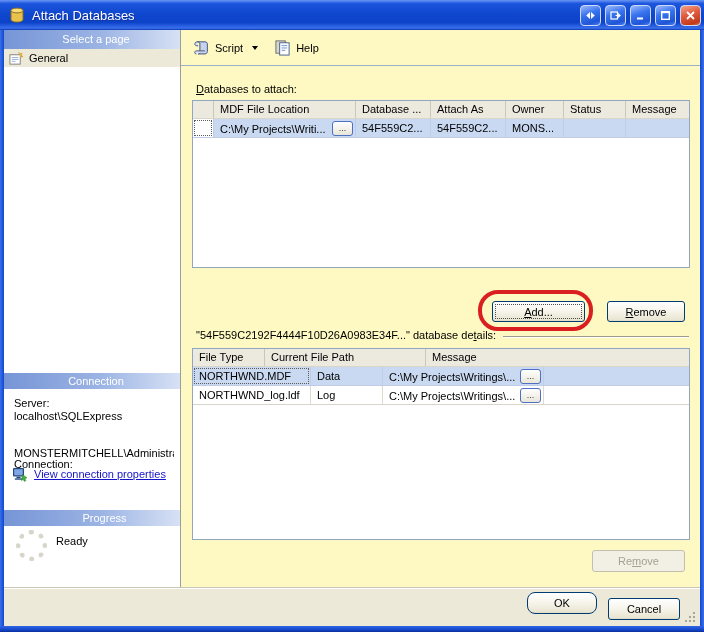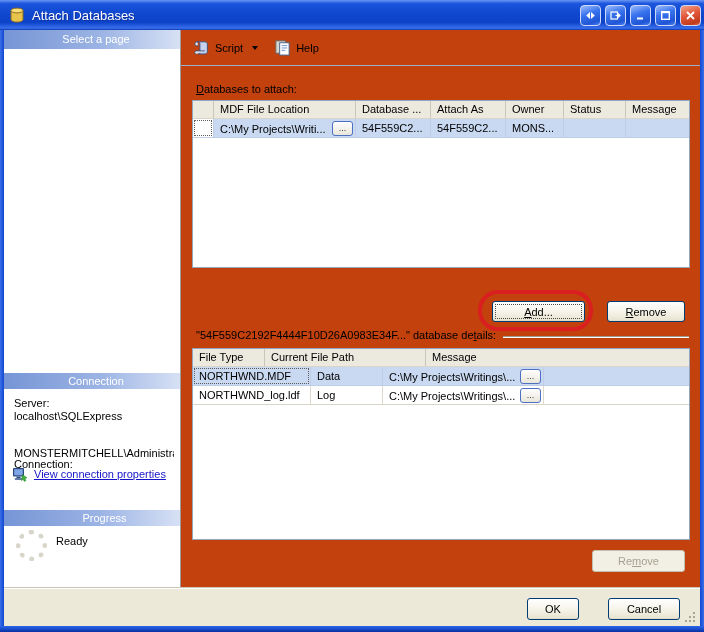--- a/index.html
+++ b/index.html
@@ -33,21 +33,21 @@
     padding-left:5px;background:#ece9d8;}
   .side-text{position:absolute;left:10px;white-space:nowrap;overflow:hidden;max-width:160px;}
   .t-server-l{top:367px;} .t-server-v{top:380px;} .t-conn-l{top:428px;} .t-conn-v{top:417px;}
   .link-row{position:absolute;left:8px;top:436px;display:flex;align-items:center;gap:6px;}
   .link{color:#1414c8;text-decoration:underline;white-space:nowrap;}
   .spinner{position:absolute;left:12px;top:500px;width:31px;height:31px;box-sizing:border-box;
     border:5px dotted #d8d5cb;border-radius:50%;}
   .ready{position:absolute;left:52px;top:505px;}
 
   
-  .main{position:absolute;left:177px;top:0;right:0;height:557px;background:#c2410c;}
+  .main{position:absolute;left:177px;top:0;right:0;height:557px;background:#fef9c3;}
   .toolbar{position:absolute;left:0;right:0;top:0;height:35px;border-bottom:1px solid #9cb0c8;
     display:flex;align-items:center;padding-left:9px;}
   .tool-item{display:flex;align-items:center;gap:5px;padding:2px 3px;}
   .dd-arrow{width:0;height:0;border-left:3px solid transparent;border-right:3px solid transparent;
     border-top:4px solid #000;margin-left:4px;}
   .tool-gap{width:10px;}
 
   .lbl-attach{position:absolute;left:15px;top:53px;white-space:nowrap;}
   .u{text-decoration:underline;}
 
@@ -81,21 +81,21 @@
   .red-annot{position:absolute;left:297px;top:260px;width:115px;height:41px;border:4px solid #d91f1f;
     border-radius:20px;pointer-events:none;box-sizing:border-box;}
 
   .details-row{position:absolute;left:15px;top:299px;right:11px;display:flex;align-items:center;}
   .details-row .dlabel{white-space:nowrap;}
   .sep{flex:1;height:1px;background:#9e9b8a;box-shadow:0 1px 0 #fff;margin-left:7px;margin-top:2px;}
 
   
   .footer{position:absolute;left:0;right:0;top:557px;height:39px;background:#ece9d8;
     border-top:1px solid #cac6b5;box-shadow:inset 0 1px 0 #fff;}
-  .btn-ok{left:523px;top:10px;width:52px;height:22px;}
+  .btn-ok{left:523px;top:4px;width:70px;height:22px;border-radius:8px;}
   .btn-cancel{left:604px;top:10px;width:72px;height:22px;}
   .grip{position:absolute;right:3px;bottom:3px;width:12px;height:12px;}
   .grip::before{content:"";position:absolute;left:0;top:0;width:2px;height:2px;background:transparent;
     box-shadow:8px 0 0 #a9a595,4px 4px 0 #a9a595,8px 4px 0 #a9a595,0 8px 0 #a9a595,4px 8px 0 #a9a595,8px 8px 0 #a9a595;}
 </style>
 </head>
 <body>
 
 <div id="win">
 
@@ -133,20 +133,28 @@
           <path d="M2 2l7 7M9 2l-7 7" stroke="#fff" stroke-width="1.8"></path>
         </svg>
       </button>
     </div>
   </div>
 
   <div class="content">
 
     <div class="sidebar">
       <div class="side-header">Select a page</div>
+      <div class="page-item">
+        <svg width="15" height="15" viewBox="0 0 16 16">
+          <rect x="1" y="4" width="11" height="10" fill="#fff" stroke="#808080"></rect>
+          <path d="M3 7h7M3 9h7M3 11h4" stroke="#9ab0d8" stroke-width="1"></path>
+          <path d="M10 1l1.3 2.2 2.5-.9-.9 2.3 2 1.4-2.6.4" fill="#f5b931" stroke="#c88a18" stroke-width="0.6"></path>
+        </svg>
+        <span>General</span>
+      </div>
 
       <div class="side-header hdr-conn">Connection</div>
       <div class="side-text t-server-l">Server:</div>
       <div class="side-text t-server-v">localhost\SQLExpress</div>
       <div class="side-text t-conn-l">Connection:</div>
       <div class="side-text t-conn-v">MONSTERMITCHELL\Administra</div>
       <div class="link-row">
         <svg width="16" height="16" viewBox="0 0 16 16">
           <rect x="1" y="2" width="11" height="8.5" rx="1" fill="#27467c"></rect>
           <rect x="2.2" y="3.2" width="8.6" height="6.1" fill="#7fa7e8"></rect>

